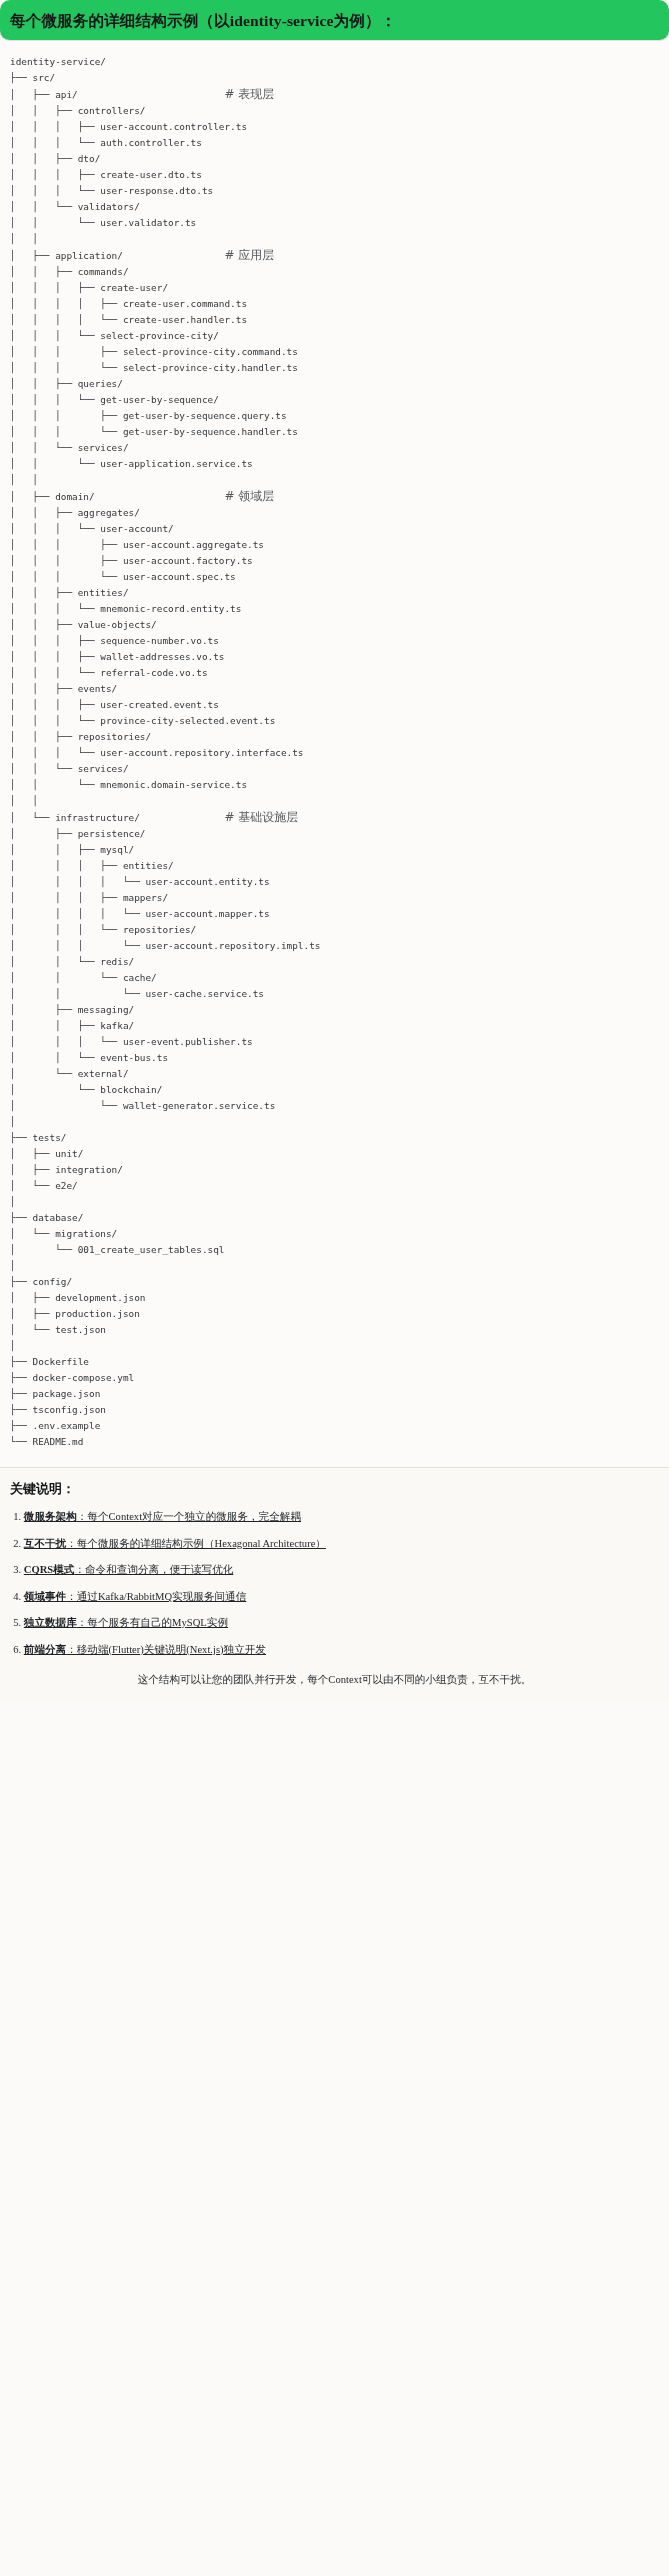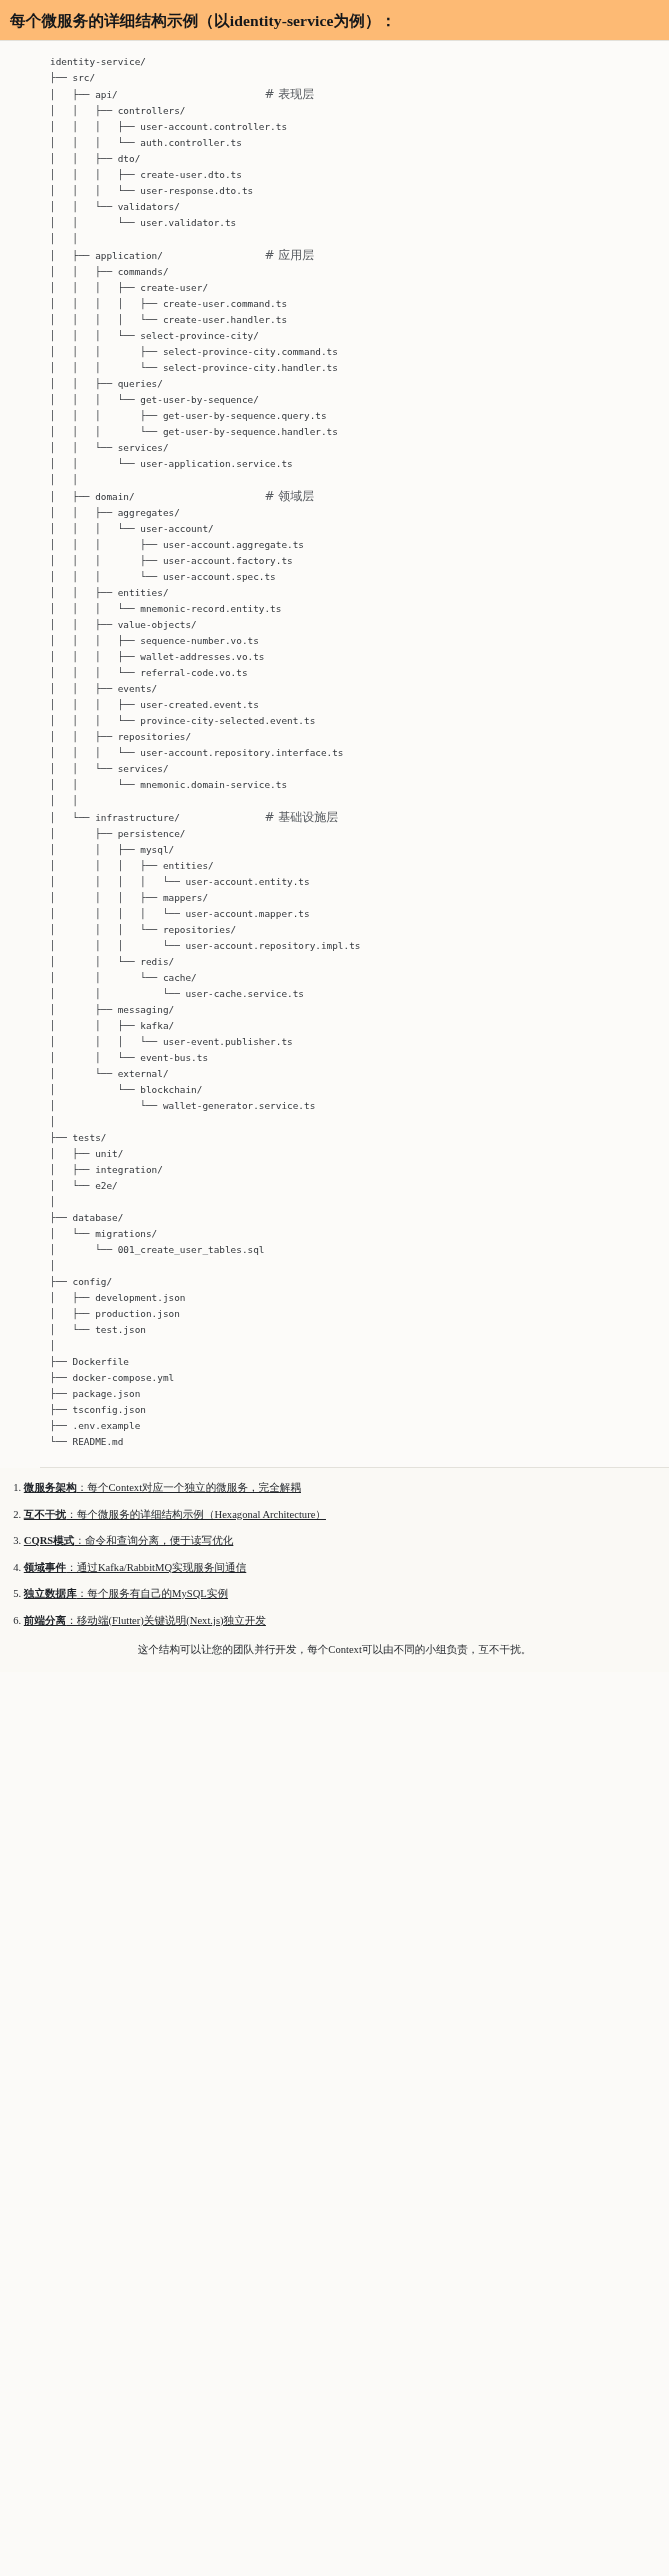--- a/index.html
+++ b/index.html
@@ -15,40 +15,40 @@
   }
   .page {
     width: 669px;
     box-sizing: border-box;
   }
 
   
   .doc-header {
     box-sizing: border-box;
     padding: 11.3px 10px 8.8px 10px;
-    background: #fdba74;
+    background: #22c55e;
     border-bottom: 0.6px solid #e3e1db;
+    border-radius: 10px;
   }
   .doc-title {
     margin: 0;
     font-family: "Liberation Serif", serif;
     font-weight: bold;
     font-size: 15.6px;
     line-height: 1.25;
     letter-spacing: 0.1px;
     color: #14171a;
   }
 
   
   .tree-block {
     box-sizing: border-box;
     padding: 13.8px 10px 16.3px 10px;
     background: #fcfbf9;
     border-bottom: 0.6px solid #e3e1db;
-    margin-left: 40px;
   }
   .tree-pre {
     margin: 0;
     font-family: "DejaVu Sans Mono", "Liberation Mono", monospace;
     font-size: 9.4px;
     line-height: 16px;
     color: #32363b;
     white-space: pre;
     tab-size: 4;
   }
@@ -108,20 +108,21 @@
 
   <header class="doc-header">
     <h1 class="doc-title">每个微服务的详细结构示例（以identity-service为例）：</h1>
   </header>
 
   <section class="tree-block">
     <pre class="tree-pre" id="tree-pre"><span class="tree-line">identity-service/</span><span class="tree-line">├── src/</span><span class="tree-line"><span>│   ├── api/                          </span><span class="cmt"># 表现层</span></span><span class="tree-line">│   │   ├── controllers/</span><span class="tree-line">│   │   │   ├── user-account.controller.ts</span><span class="tree-line">│   │   │   └── auth.controller.ts</span><span class="tree-line">│   │   ├── dto/</span><span class="tree-line">│   │   │   ├── create-user.dto.ts</span><span class="tree-line">│   │   │   └── user-response.dto.ts</span><span class="tree-line">│   │   └── validators/</span><span class="tree-line">│   │       └── user.validator.ts</span><span class="tree-line">│   │</span><span class="tree-line"><span>│   ├── application/                  </span><span class="cmt"># 应用层</span></span><span class="tree-line">│   │   ├── commands/</span><span class="tree-line">│   │   │   ├── create-user/</span><span class="tree-line">│   │   │   │   ├── create-user.command.ts</span><span class="tree-line">│   │   │   │   └── create-user.handler.ts</span><span class="tree-line">│   │   │   └── select-province-city/</span><span class="tree-line">│   │   │       ├── select-province-city.command.ts</span><span class="tree-line">│   │   │       └── select-province-city.handler.ts</span><span class="tree-line">│   │   ├── queries/</span><span class="tree-line">│   │   │   └── get-user-by-sequence/</span><span class="tree-line">│   │   │       ├── get-user-by-sequence.query.ts</span><span class="tree-line">│   │   │       └── get-user-by-sequence.handler.ts</span><span class="tree-line">│   │   └── services/</span><span class="tree-line">│   │       └── user-application.service.ts</span><span class="tree-line">│   │</span><span class="tree-line"><span>│   ├── domain/                       </span><span class="cmt"># 领域层</span></span><span class="tree-line">│   │   ├── aggregates/</span><span class="tree-line">│   │   │   └── user-account/</span><span class="tree-line">│   │   │       ├── user-account.aggregate.ts</span><span class="tree-line">│   │   │       ├── user-account.factory.ts</span><span class="tree-line">│   │   │       └── user-account.spec.ts</span><span class="tree-line">│   │   ├── entities/</span><span class="tree-line">│   │   │   └── mnemonic-record.entity.ts</span><span class="tree-line">│   │   ├── value-objects/</span><span class="tree-line">│   │   │   ├── sequence-number.vo.ts</span><span class="tree-line">│   │   │   ├── wallet-addresses.vo.ts</span><span class="tree-line">│   │   │   └── referral-code.vo.ts</span><span class="tree-line">│   │   ├── events/</span><span class="tree-line">│   │   │   ├── user-created.event.ts</span><span class="tree-line">│   │   │   └── province-city-selected.event.ts</span><span class="tree-line">│   │   ├── repositories/</span><span class="tree-line">│   │   │   └── user-account.repository.interface.ts</span><span class="tree-line">│   │   └── services/</span><span class="tree-line">│   │       └── mnemonic.domain-service.ts</span><span class="tree-line">│   │</span><span class="tree-line"><span>│   └── infrastructure/               </span><span class="cmt"># 基础设施层</span></span><span class="tree-line">│       ├── persistence/</span><span class="tree-line">│       │   ├── mysql/</span><span class="tree-line">│       │   │   ├── entities/</span><span class="tree-line">│       │   │   │   └── user-account.entity.ts</span><span class="tree-line">│       │   │   ├── mappers/</span><span class="tree-line">│       │   │   │   └── user-account.mapper.ts</span><span class="tree-line">│       │   │   └── repositories/</span><span class="tree-line">│       │   │       └── user-account.repository.impl.ts</span><span class="tree-line">│       │   └── redis/</span><span class="tree-line">│       │       └── cache/</span><span class="tree-line">│       │           └── user-cache.service.ts</span><span class="tree-line">│       ├── messaging/</span><span class="tree-line">│       │   ├── kafka/</span><span class="tree-line">│       │   │   └── user-event.publisher.ts</span><span class="tree-line">│       │   └── event-bus.ts</span><span class="tree-line">│       └── external/</span><span class="tree-line">│           └── blockchain/</span><span class="tree-line">│               └── wallet-generator.service.ts</span><span class="tree-line">│</span><span class="tree-line">├── tests/</span><span class="tree-line">│   ├── unit/</span><span class="tree-line">│   ├── integration/</span><span class="tree-line">│   └── e2e/</span><span class="tree-line">│</span><span class="tree-line">├── database/</span><span class="tree-line">│   └── migrations/</span><span class="tree-line">│       └── 001_create_user_tables.sql</span><span class="tree-line">│</span><span class="tree-line">├── config/</span><span class="tree-line">│   ├── development.json</span><span class="tree-line">│   ├── production.json</span><span class="tree-line">│   └── test.json</span><span class="tree-line">│</span><span class="tree-line">├── Dockerfile</span><span class="tree-line">├── docker-compose.yml</span><span class="tree-line">├── package.json</span><span class="tree-line">├── tsconfig.json</span><span class="tree-line">├── .env.example</span><span class="tree-line">└── README.md</span></pre>
   </section>
 
   <section class="keys-block">
+    <h2 class="keys-title">关键说明：</h2>
     <ol class="keys-list" id="keys-list">
         <li><span class="kp-term">微服务架构</span><span class="kp-rest">：每个Context对应一个独立的微服务，完全解耦</span></li>
         <li><span class="kp-term">互不干扰</span><span class="kp-rest">：每个微服务的详细结构示例（Hexagonal Architecture）</span></li>
         <li><span class="kp-term">CQRS模式</span><span class="kp-rest">：命令和查询分离，便于读写优化</span></li>
         <li><span class="kp-term">领域事件</span><span class="kp-rest">：通过Kafka/RabbitMQ实现服务间通信</span></li>
         <li><span class="kp-term">独立数据库</span><span class="kp-rest">：每个服务有自己的MySQL实例</span></li>
         <li><span class="kp-term">前端分离</span><span class="kp-rest">：移动端(Flutter)关键说明(Next.js)独立开发</span></li>
       </ol>
     <p class="closing">这个结构可以让您的团队并行开发，每个Context可以由不同的小组负责，互不干扰。</p>
   </section>

